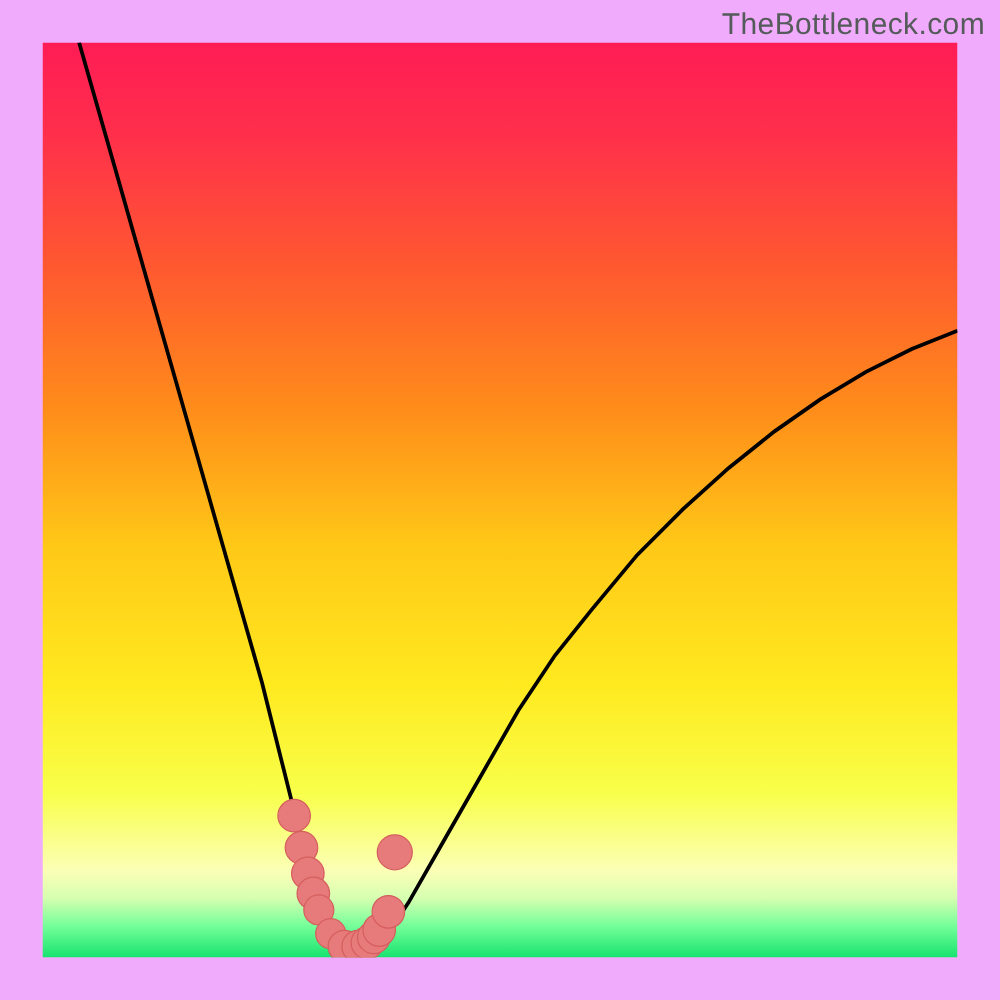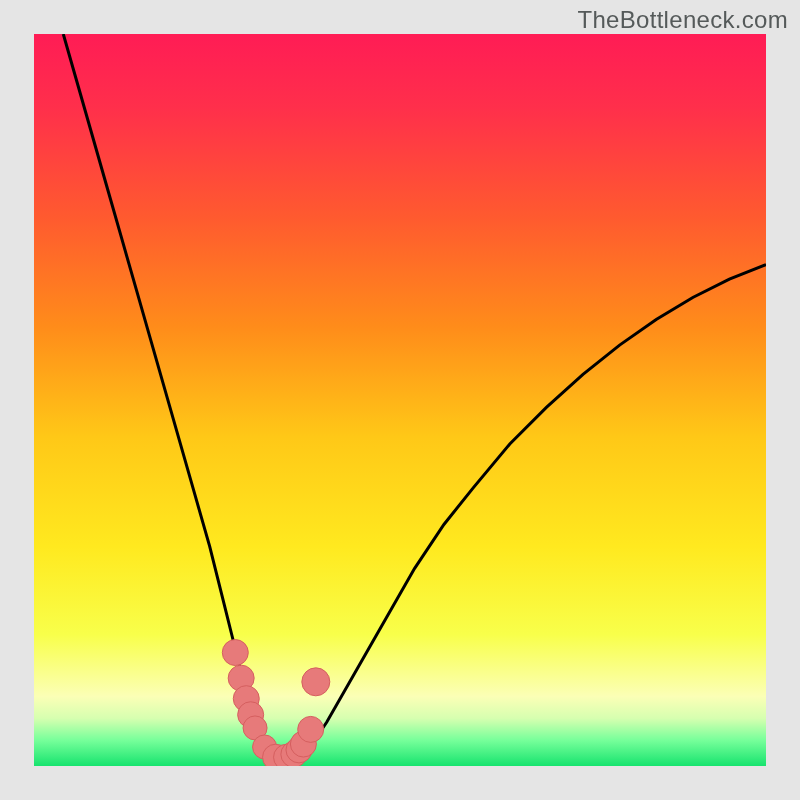--- a/index.html
+++ b/index.html
@@ -10,21 +10,21 @@
     background: #000;
     overflow: hidden;
     font-family: Arial, Helvetica, sans-serif;
   }
   .frame {
     position: absolute;
     top: 0;
     left: 0;
     width: 800px;
     height: 800px;
-    background: #e5e5e5;
+    background: #f0abfc;
   }
   .plot-area {
     position: absolute;
     top: 34px;
     left: 34px;
     width: 732px;
     height: 732px;
   }
   .watermark {
     position: absolute;

